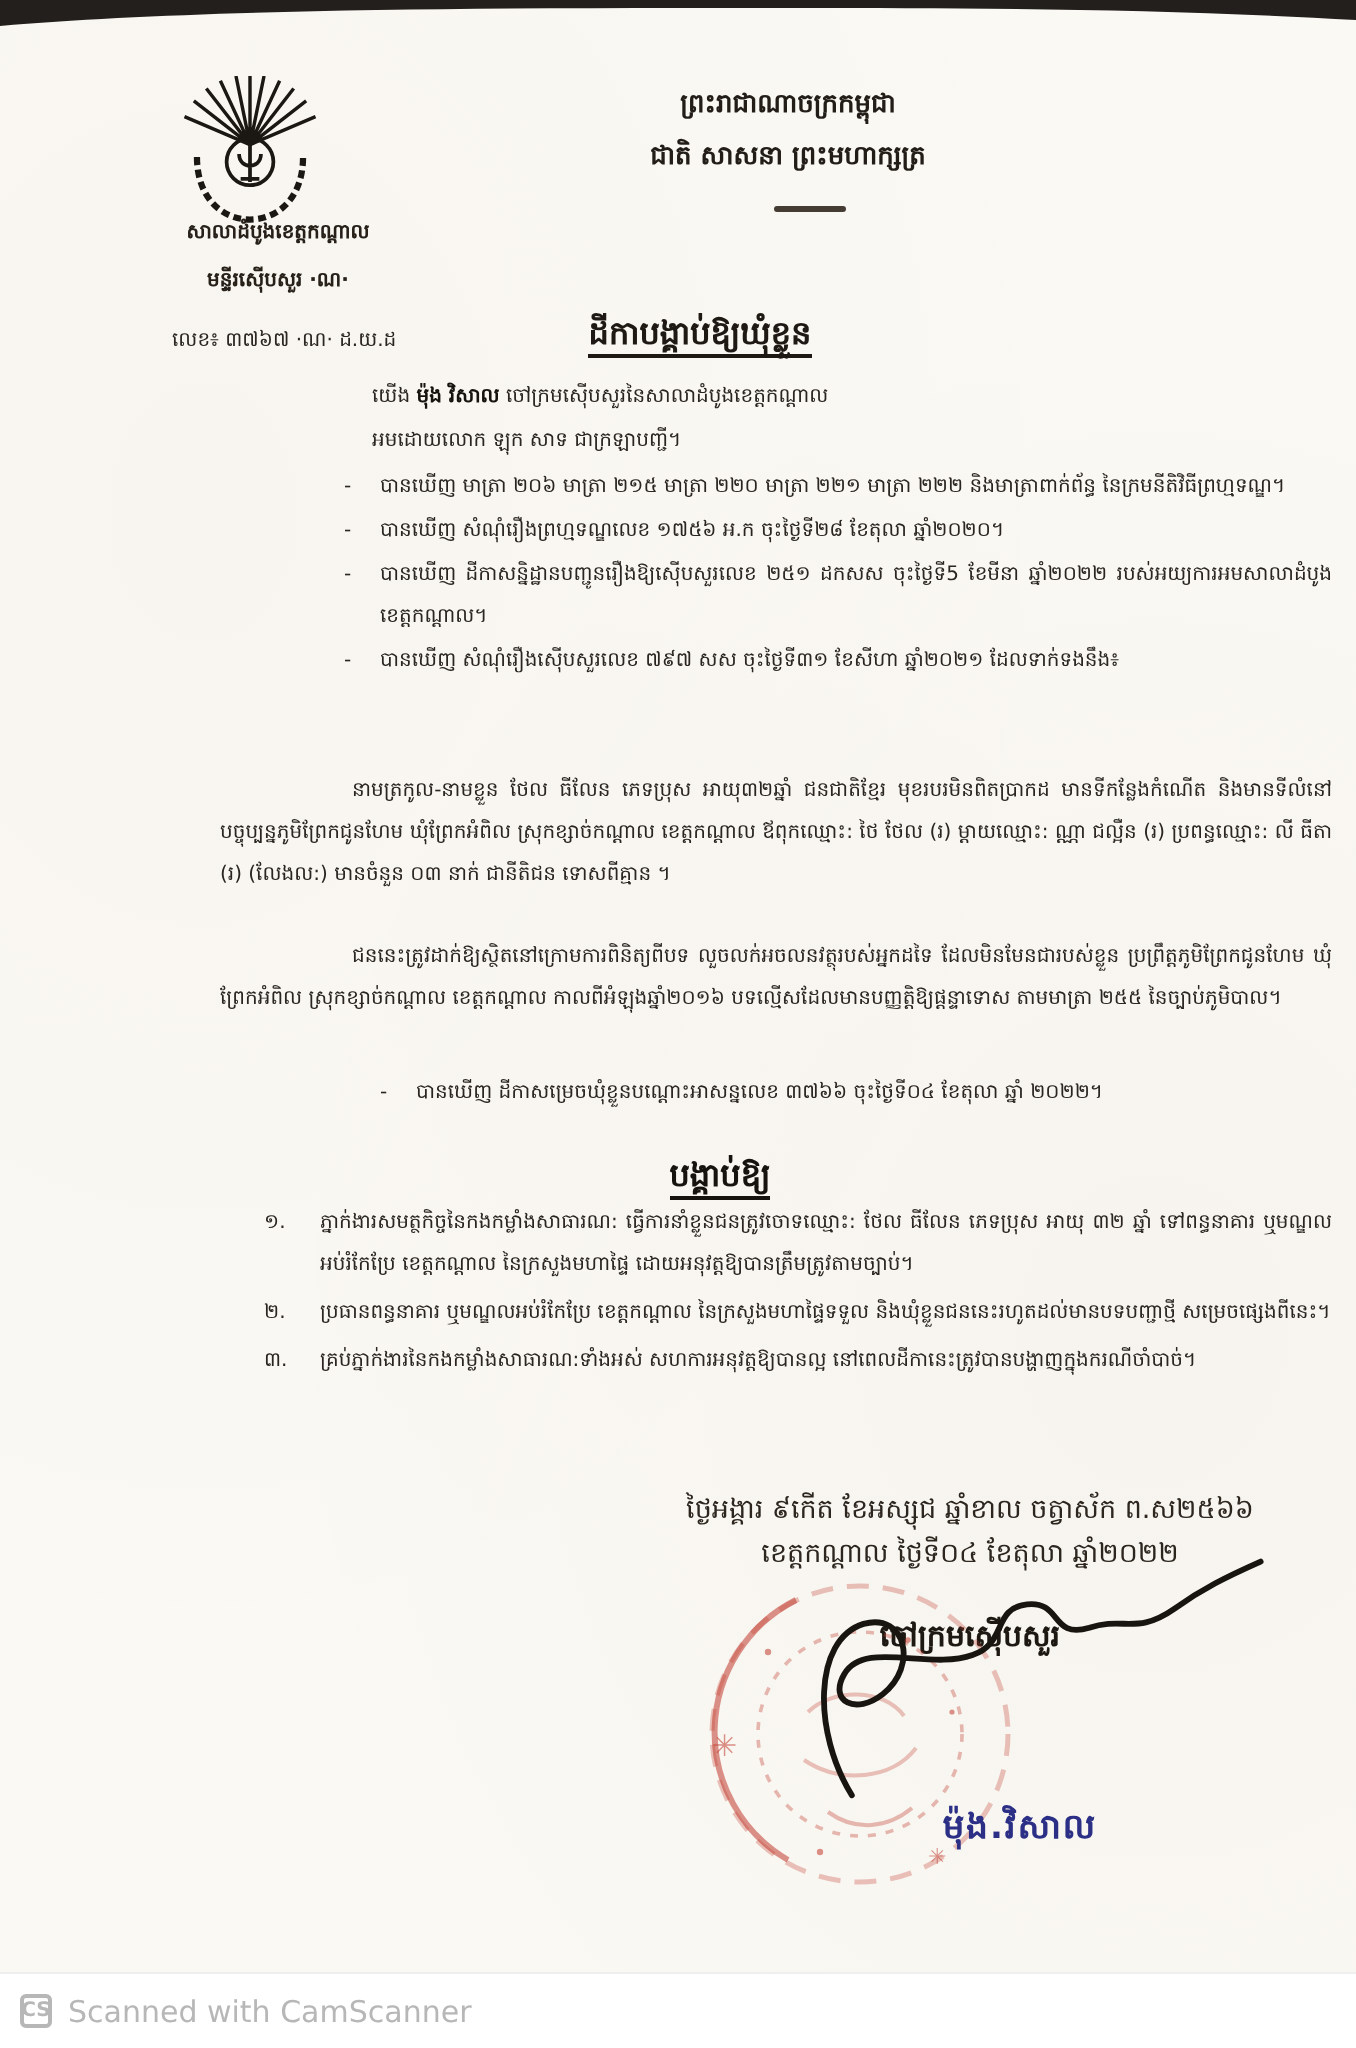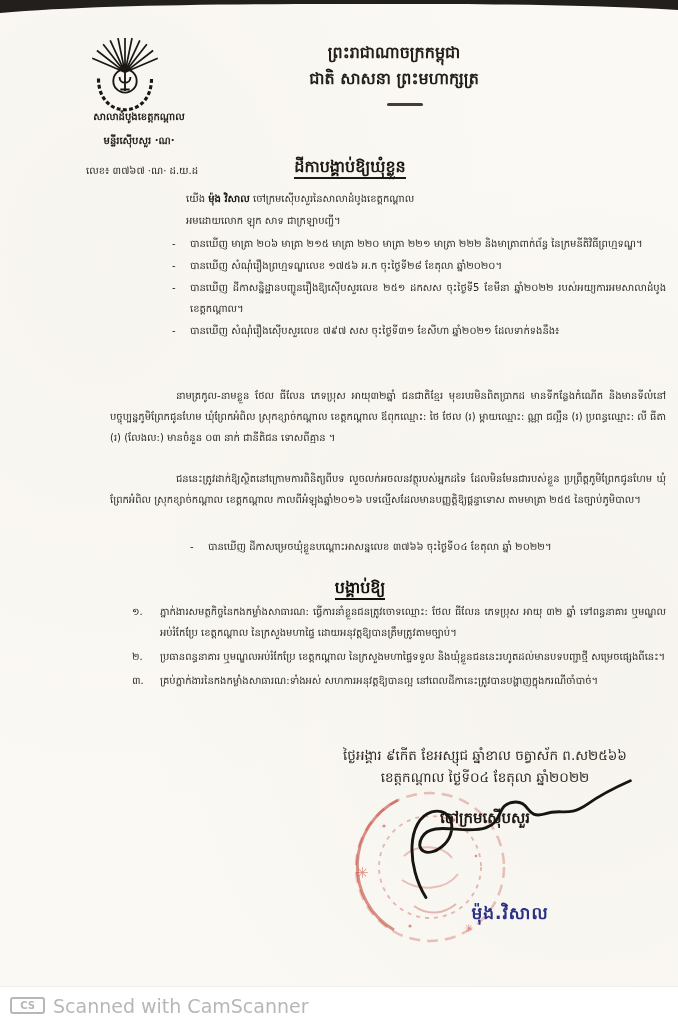--- a/index.html
+++ b/index.html
@@ -16,21 +16,21 @@
     position:relative;width:678px;height:1024px;margin:0 auto;overflow:hidden;
     background:
       radial-gradient(ellipse at 15% 25%, rgba(90,70,40,0.025), transparent 55%),
       radial-gradient(ellipse at 85% 65%, rgba(90,70,40,0.03), transparent 55%),
       #fbf9f4;
     color:var(--ink);
   }
   .scan-edge{position:absolute;top:0;left:0;width:678px;height:14px;}
   
   .kingdom{position:absolute;top:40px;left:150px;width:488px;text-align:center;
-    font-size:16px;font-weight:bold;line-height:26px;color:#221d17;}
+    font-size:13px;font-weight:bold;line-height:26px;color:#221d17;}
   .header-divider{position:absolute;top:103px;left:387px;width:36px;height:3px;background:#453d33;border-radius:2px;}
   .emblem{position:absolute;top:38px;left:86px;color:#1b1814;}
   .letterhead{position:absolute;top:105px;left:36px;width:206px;text-align:center;
     font-weight:bold;font-size:10px;line-height:24px;color:#262019;}
   .ref-number{position:absolute;top:160px;left:60px;font-size:13.5px;color:#322b23;}
   .doc-title{position:absolute;top:156px;left:238px;width:224px;text-align:center;
     font-size:16px;font-weight:bold;color:#1e1913;}
   .doc-title span{border-bottom:2px solid #1e1913;padding-bottom:1px;}
   
   .body-txt{font-size:10px;line-height:21px;color:var(--ink);margin-left:26px;}
@@ -57,24 +57,24 @@
   .closing{position:absolute;top:744px;left:318px;width:334px;text-align:center;
     font-size:13.5px;line-height:22px;color:#2c261f;}
   .signer-title{font-weight:bold;font-size:15px;margin-top:19px;color:#1d1812;}
   .stamp{position:absolute;top:786px;left:344px;color:var(--stamp-red);}
   .signature{position:absolute;top:772px;left:350px;color:var(--signature-ink);}
   .signer-name{position:absolute;top:902px;left:398px;width:224px;text-align:center;
     font-size:17px;font-weight:bold;letter-spacing:1px;color:var(--name-blue);}
   
   .footer-bar{position:absolute;bottom:0;left:0;right:0;height:38px;background:#ffffff;
     border-top:1px solid #efefef;display:flex;align-items:center;gap:8px;padding-left:10px;}
-  .cs-badge{width:35px;height:17px;border:2px solid var(--scanner-gray);border-radius:3px;
+  .cs-badge{width:16px;height:17px;border:2px solid var(--scanner-gray);border-radius:3px;
     display:flex;align-items:center;justify-content:center;
     font-size:10px;font-weight:bold;color:var(--scanner-gray);}
-  .scanner-label{font-size:19px;color:var(--scanner-gray);}
+  .scanner-label{font-size:15px;color:var(--scanner-gray);}
 </style>
 </head>
 <body>
 
 <div class="page">
 
   <svg class="scan-edge" viewBox="0 0 678 14" preserveAspectRatio="none" aria-hidden="true">
     <path d="M0,0 H678 V10 C560,3 420,4 339,4 C200,4 80,6 0,13 Z" fill="#161310" opacity="0.95"></path>
   </svg>
 

